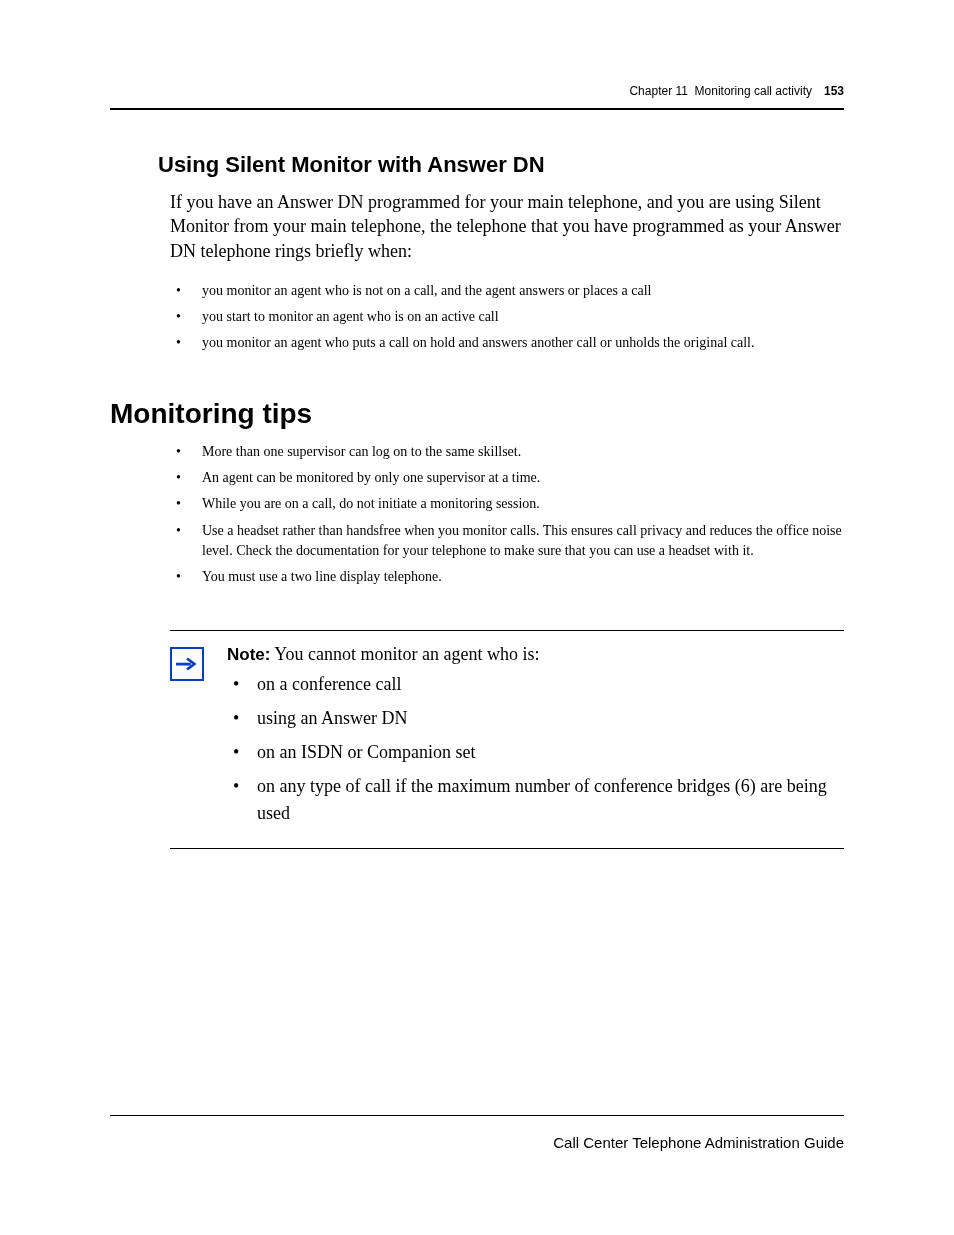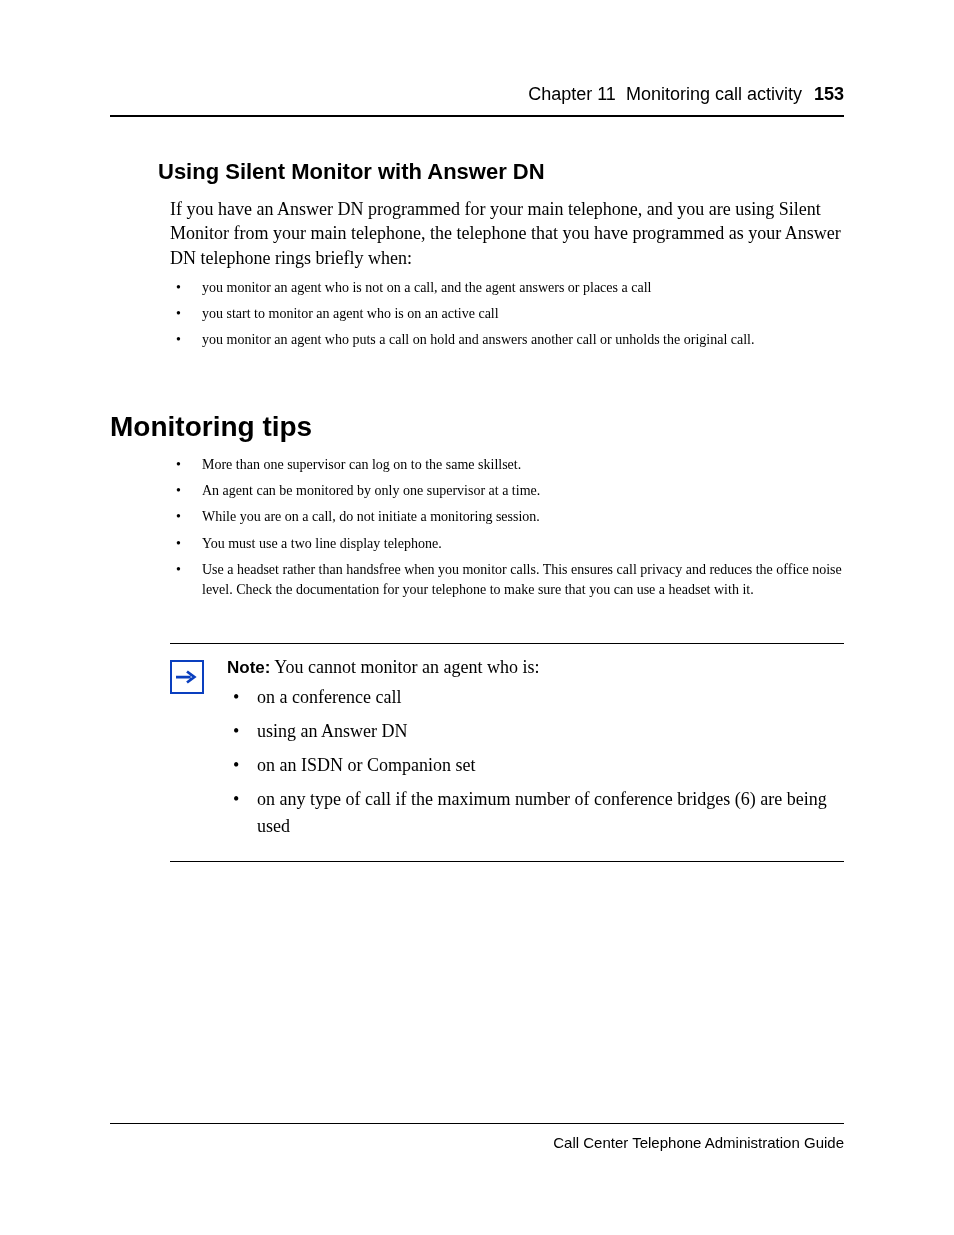--- a/index.html
+++ b/index.html
@@ -8,45 +8,45 @@
 
   .page {
     position: relative;
     width: 954px;
     height: 1235px;
     padding: 84px 110px 0 110px;
   }
 
   .running-head {
     font-family: Arial, Helvetica, sans-serif;
-    font-size: 18px;
+    font-size: 12px;
     text-align: right;
     padding-bottom: 10px;
     border-bottom: 2px solid #000;
   }
   .running-head .pagenum { font-weight: 700; margin-left: 12px; }
 
   .h2 {
     font-family: Arial, Helvetica, sans-serif;
     font-weight: 700;
     font-size: 22px;
     margin-top: 42px;
     margin-left: 48px;
     margin-bottom: 12px;
   }
   .h1 {
     font-family: Arial, Helvetica, sans-serif;
     font-weight: 700;
     font-size: 28px;
-    margin-top: 60px;
+    margin-top: 44px;
     margin-bottom: 12px;
   }
 
   .body-indent { margin-left: 60px; }
-  .para { font-size: 18px; line-height: 1.35; margin-bottom: 8px; }
+  .para { font-size: 18px; line-height: 1.35; margin-bottom: 18px; }
 
   ul.bullets {
     list-style: none;
     margin-left: 60px;
     margin-top: 8px;
   }
   ul.bullets > li {
     position: relative;
     font-size: 14px;
     line-height: 1.45;
@@ -96,21 +96,21 @@
     position: absolute;
     left: 6px;
     top: 0;
   }
 
   .footer {
     position: absolute;
     left: 110px; right: 110px;
     bottom: 84px;
     border-top: 1.5px solid #000;
-    padding-top: 10px;
+    padding-top: 18px;
     font-family: Arial, Helvetica, sans-serif;
     font-size: 15px;
     text-align: right;
   }
 </style>
 </head>
 <body>
 
 <div class="page">
 
@@ -129,22 +129,22 @@
     <li>you start to monitor an agent who is on an active call</li>
     <li>you monitor an agent who puts a call on hold and answers another call or unholds the original call.</li>
   </ul>
 
   <div class="h1">Monitoring tips</div>
 
   <ul class="bullets">
     <li>More than one supervisor can log on to the same skillset.</li>
     <li>An agent can be monitored by only one supervisor at a time.</li>
     <li>While you are on a call, do not initiate a monitoring session.</li>
+    <li>Use a headset rather than handsfree when you monitor calls. This ensures call privacy and reduces the office noise level. Check the documentation for your telephone to make sure that you can use a headset with it.</li>
     <li>You must use a two line display telephone.</li>
-    <li>Use a headset rather than handsfree when you monitor calls. This ensures call privacy and reduces the office noise level. Check the documentation for your telephone to make sure that you can use a headset with it.</li>
   </ul>
 
   <div class="note-block">
     <div class="note-icon-box">
       <svg viewBox="0 0 24 14">
         <path d="M0 7 H16 M12 1 L20 7 L12 13" stroke="#0a3fbf" stroke-width="3" fill="none" stroke-linecap="butt" stroke-linejoin="miter"></path>
       </svg>
     </div>
     <div class="note-body">
       <p class="lead"><b>Note:</b> <span>You cannot monitor an agent who is:</span></p>

